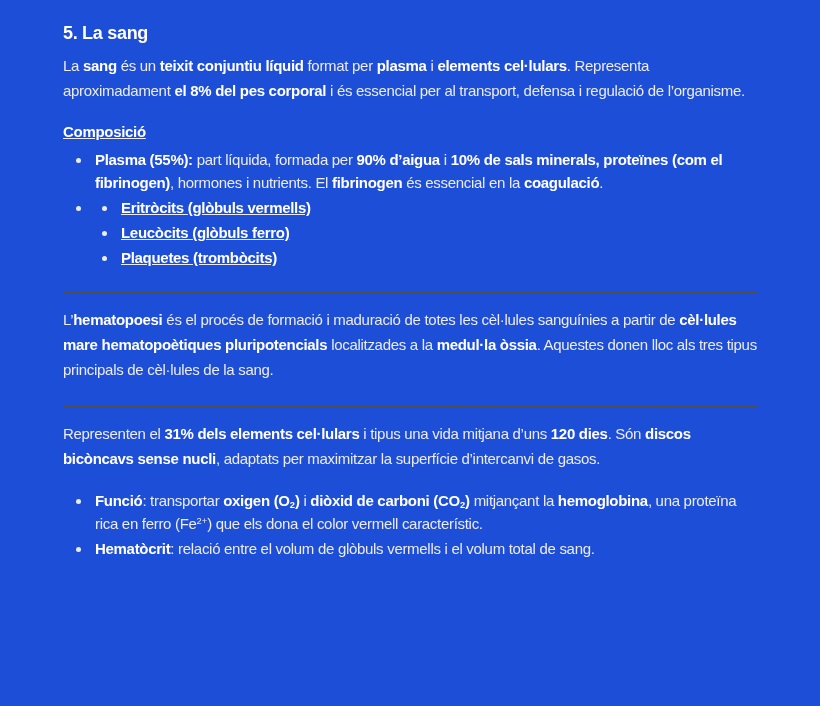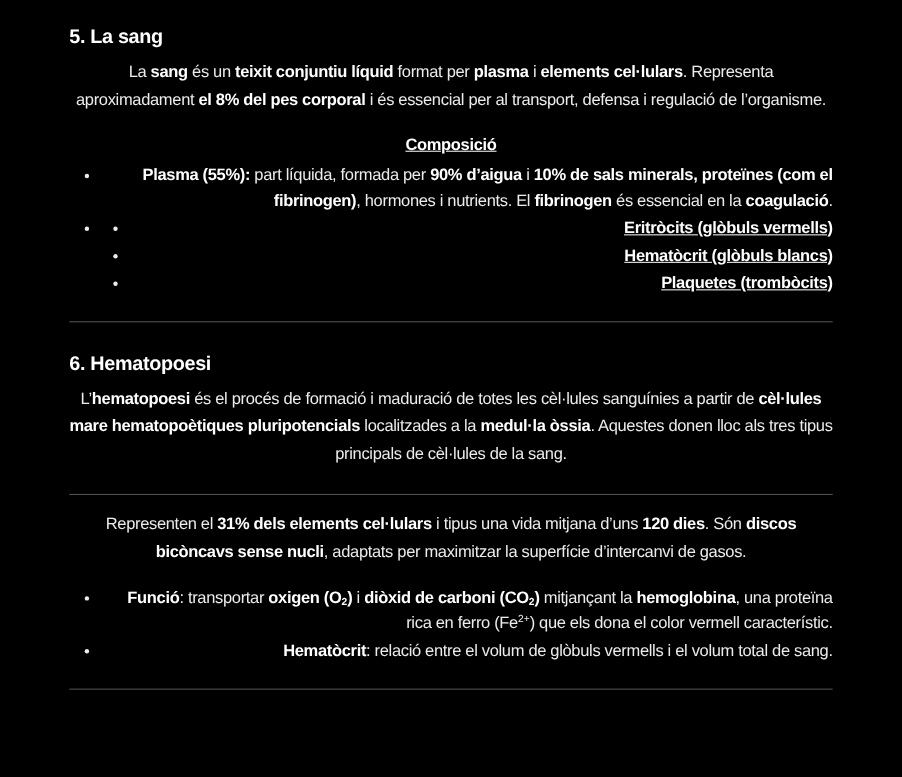--- a/index.html
+++ b/index.html
@@ -6,21 +6,21 @@
     margin: 0;
     padding: 0;
     width: 820px;
     height: 706px;
     overflow: hidden;
     background: #212121;
   }
   .canvas {
     width: 820px;
     height: 706px;
-    background: #000000;
+    background: #1d4ed8;
     box-sizing: border-box;
   }
   .doc {
     display: flex;
     flex-direction: column;
     margin: 0 63px;
     padding-top: 22px;
     width: 694px;
     box-sizing: border-box;
     font-family: "Liberation Sans", "DejaVu Sans", sans-serif;
@@ -31,33 +31,32 @@
     font-weight: 400;
   }
   .doc > :first-child { margin-top: 0; }
   h3 {
     font-size: 18px;
     line-height: 22px;
     font-weight: 700;
     color: #ffffff;
     margin: 12px 0 9px 0;
   }
-  p { margin: 0 0 16px 0; text-align: center; }
+  p { margin: 0 0 16px 0; }
   p.tight { margin: 0 0 2px 0; text-decoration: underline; }
   strong, .b { font-weight: 700; color: #ffffff; }
   ul.lvl1 {
     margin: 0;
     padding-left: 29px;
     list-style: disc;
   }
   ul.lvl1 li {
     margin: 2px 0;
     padding-left: 3px;
     line-height: 23px;
-    text-align: right;
   }
   ul.lvl2 {
     margin: 2px 0 0 0;
     padding-left: 23px;
     list-style: disc;
     text-decoration: underline;
   }
   hr {
     border: 0;
     border-top: 1px solid #4f4f4f;
@@ -78,26 +77,25 @@
 
 <div class="canvas">
   <div class="doc" id="doc">
       <h3>5. La sang</h3>
       <p><span>La </span><strong class="b">sang</strong><span> és un </span><strong class="b">teixit conjuntiu líquid</strong><span> format per </span><strong class="b">plasma</strong><span> i </span><strong class="b">elements cel·lulars</strong><span>. Representa aproximadament </span><strong class="b">el 8% del pes corporal</strong><span> i és essencial per al transport, defensa i regulació de l’organisme.</span></p>
       <p class="tight"><strong class="b">Composició</strong></p>
       <ul class="lvl1">
         <li><strong class="b">Plasma (55%):</strong><span> part líquida, formada per </span><strong class="b">90% d’aigua</strong><span> i </span><strong class="b">10% de sals minerals, proteïnes (com el fibrinogen)</strong><span>, hormones i nutrients. El </span><strong class="b">fibrinogen</strong><span> és essencial en la </span><strong class="b">coagulació</strong><span>.</span></li>
         <li><ul class="lvl2">
             <li><strong class="b">Eritròcits (glòbuls vermells)</strong></li>
-            <li><strong class="b">Hematòcrit (glòbuls blancs)</strong></li>
+            <li><strong class="b">Leucòcits (glòbuls ferro)</strong></li>
             <li><strong class="b">Plaquetes (trombòcits)</strong></li>
           </ul></li>
       </ul>
       <hr>
-      <h3>6. Hematopoesi</h3>
       <p><span>L’</span><strong class="b">hematopoesi</strong><span> és el procés de formació i maduració de totes les cèl·lules sanguínies a partir de </span><strong class="b">cèl·lules mare hematopoètiques pluripotencials</strong><span> localitzades a la </span><strong class="b">medul·la òssia</strong><span>. Aquestes donen lloc als tres tipus principals de cèl·lules de la sang.</span></p>
       <hr class="after-p">
       <p><span>Representen el </span><strong class="b">31% dels elements cel·lulars</strong><span> i tipus una vida mitjana d’uns </span><strong class="b">120 dies</strong><span>. Són </span><strong class="b">discos bicòncavs sense nucli</strong><span>, adaptats per maximitzar la superfície d’intercanvi de gasos.</span></p>
       <ul class="lvl1">
         <li><strong class="b">Funció</strong><span>: transportar </span><strong class="b">oxigen (O</strong><sub class="b">2</sub><strong class="b">)</strong><span> i </span><strong class="b">diòxid de carboni (CO</strong><sub class="b">2</sub><strong class="b">)</strong><span> mitjançant la </span><strong class="b">hemoglobina</strong><span>, una proteïna rica en ferro (Fe</span><sup>2+</sup><span>) que els dona el color vermell característic.</span></li>
         <li><strong class="b">Hematòcrit</strong><span>: relació entre el volum de glòbuls vermells i el volum total de sang.</span></li>
       </ul>
       <hr>
     </div>
 </div>

